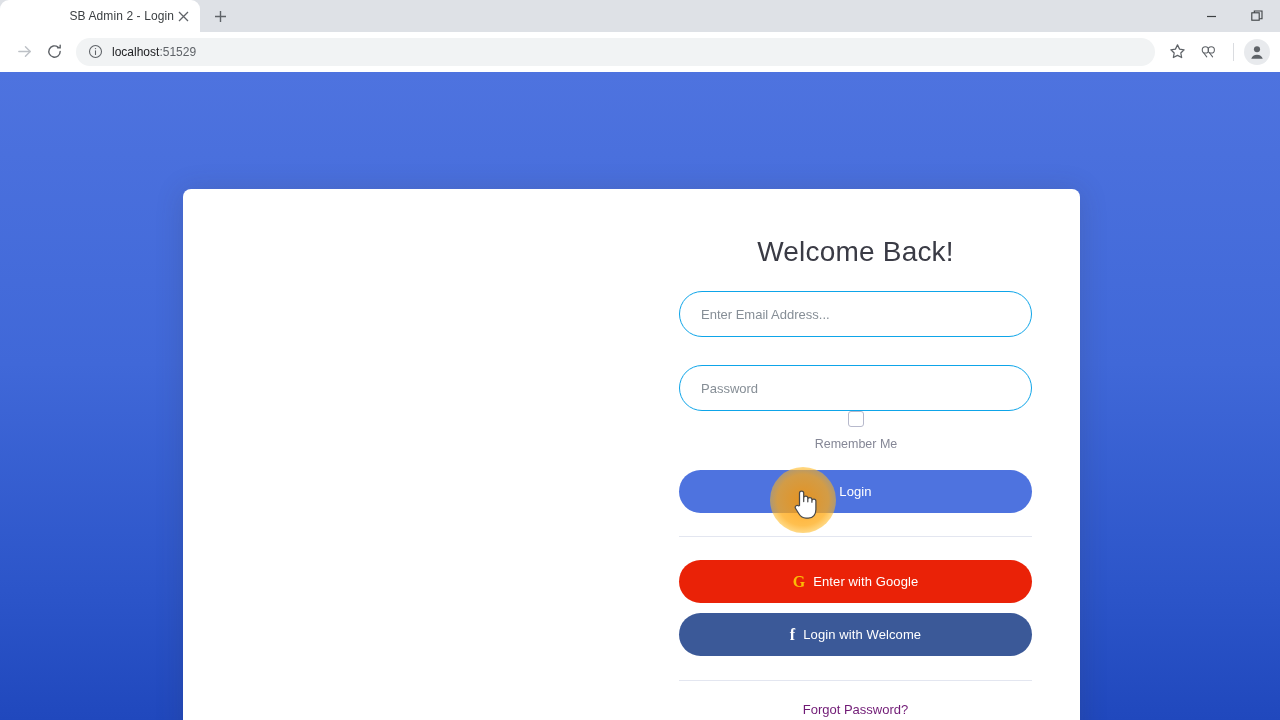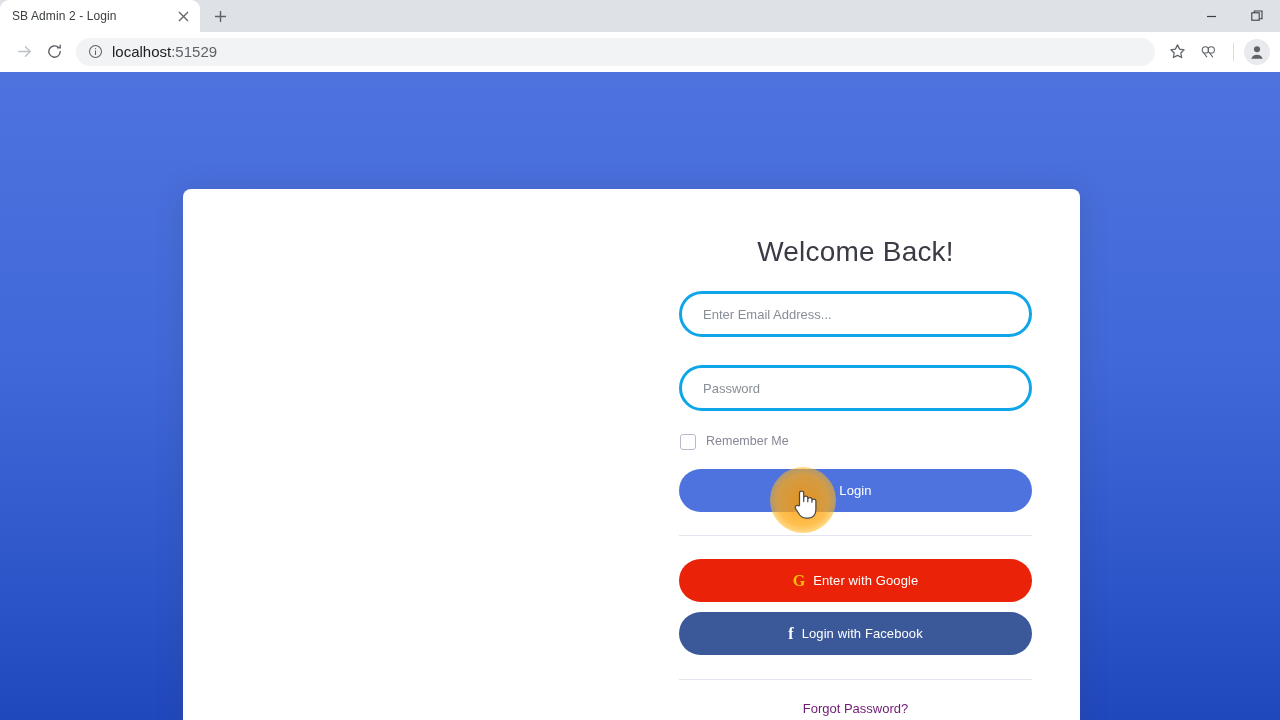--- a/index.html
+++ b/index.html
@@ -7,21 +7,21 @@
     width: 1280px; height: 720px; overflow: hidden;
     font-family: "Liberation Sans", sans-serif;
     background: #ffffff;
   }
 
   
   .browser { width: 1280px; height: 720px; position: relative; }
 
   .tabstrip {
     height: 32px; background: #dee1e6;
-    display: flex; align-items: flex-end; position: relative;
+    display: flex; align-items: flex-end; position: relative; text-align: right;
   }
   .tab {
     width: 200px; height: 32px; background: #ffffff;
     border-top-left-radius: 9px; border-top-right-radius: 9px;
     display: flex; align-items: center; position: relative;
     padding: 0 8px 0 12px;
   }
   .tab-title {
     font-size: 12px; color: #3c4043; white-space: nowrap;
     overflow: hidden; text-overflow: ellipsis; flex: 1;
@@ -57,21 +57,21 @@
     display: flex; align-items: center; justify-content: center;
     color: #5f6368; flex: 0 0 auto;
   }
   .tb-icon.disabled { color: #bdc1c6; }
   .omnibox {
     flex: 1; height: 28px; background: #f1f3f4; border-radius: 14px;
     display: flex; align-items: center; padding: 0 12px; margin: 0 6px;
     gap: 8px; min-width: 0;
   }
   .omni-info { width: 16px; height: 16px; color: #5f6368; flex: 0 0 auto; }
-  .omni-url { font-size: 15px; color: #202124; white-space: nowrap; }
+  .omni-url { font-size: 12px; color: #202124; white-space: nowrap; }
   .omni-url .dim { color: #5f6368; }
   .tb-right { display: flex; align-items: center; gap: 4px; }
   .tb-sep { width: 1px; height: 18px; background: #dadce0; margin: 0 6px; }
   .avatar {
     width: 26px; height: 26px; border-radius: 50%; background: #e8eaed;
     display: flex; align-items: center; justify-content: center; color: #5f6368;
   }
 
   
   .viewport {
@@ -93,32 +93,32 @@
     display: flex; flex-direction: column;
   }
 
   .welcome {
     font-size: 28px; font-weight: 400; color: #3a3b45;
     text-align: center; margin-top: 17px; margin-bottom: 23px;
     letter-spacing: .2px;
   }
 
   .field {
-    width: 100%; height: 46px; border: 3px solid #0ea5e9;
+    width: 100%; height: 46px; border: 1px solid #0ea5e9;
     border-radius: 23px; background: #fff;
     padding: 0 21px; font-size: 13px; color: #6e707e;
     font-family: "Liberation Sans", sans-serif;
     outline: none; display: block;
   }
   .field::placeholder { color: #868e96; opacity: 1; }
   .field + .field { margin-top: 28px; }
 
   .remember {
-    display: flex; gap: 10px;
-    margin-top: 23px; margin-left: 1px;
+    display: flex; align-items: center; gap: 10px;
+    margin-left: 1px; flex-direction: column;
   }
   .checkbox {
     width: 16px; height: 16px; border: 1px solid #b7b9cc;
     border-radius: 3px; background: #fff; flex: 0 0 auto;
   }
   .remember-label { font-size: 12.5px; color: #858796; }
 
   .btn {
     width: 100%; height: 43px; border: none; border-radius: 22px;
     font-size: 13px; color: #ffffff; cursor: pointer;
@@ -269,21 +269,21 @@
 
         <div class="divider"></div>
 
         <button class="btn btn-google">
           <span class="g-icon">G</span>
           <span>Enter with Google</span>
         </button>
 
         <button class="btn btn-facebook">
           <span class="f-icon">f</span>
-          <span>Login with Facebook</span>
+          <span>Login with Welcome</span>
         </button>
 
         <div class="divider bottom"></div>
 
         <div class="links">
           <a class="link" href="#">Forgot Password?</a>
           <a class="link" href="#">Create an Account!</a>
         </div>
 
       </div>

